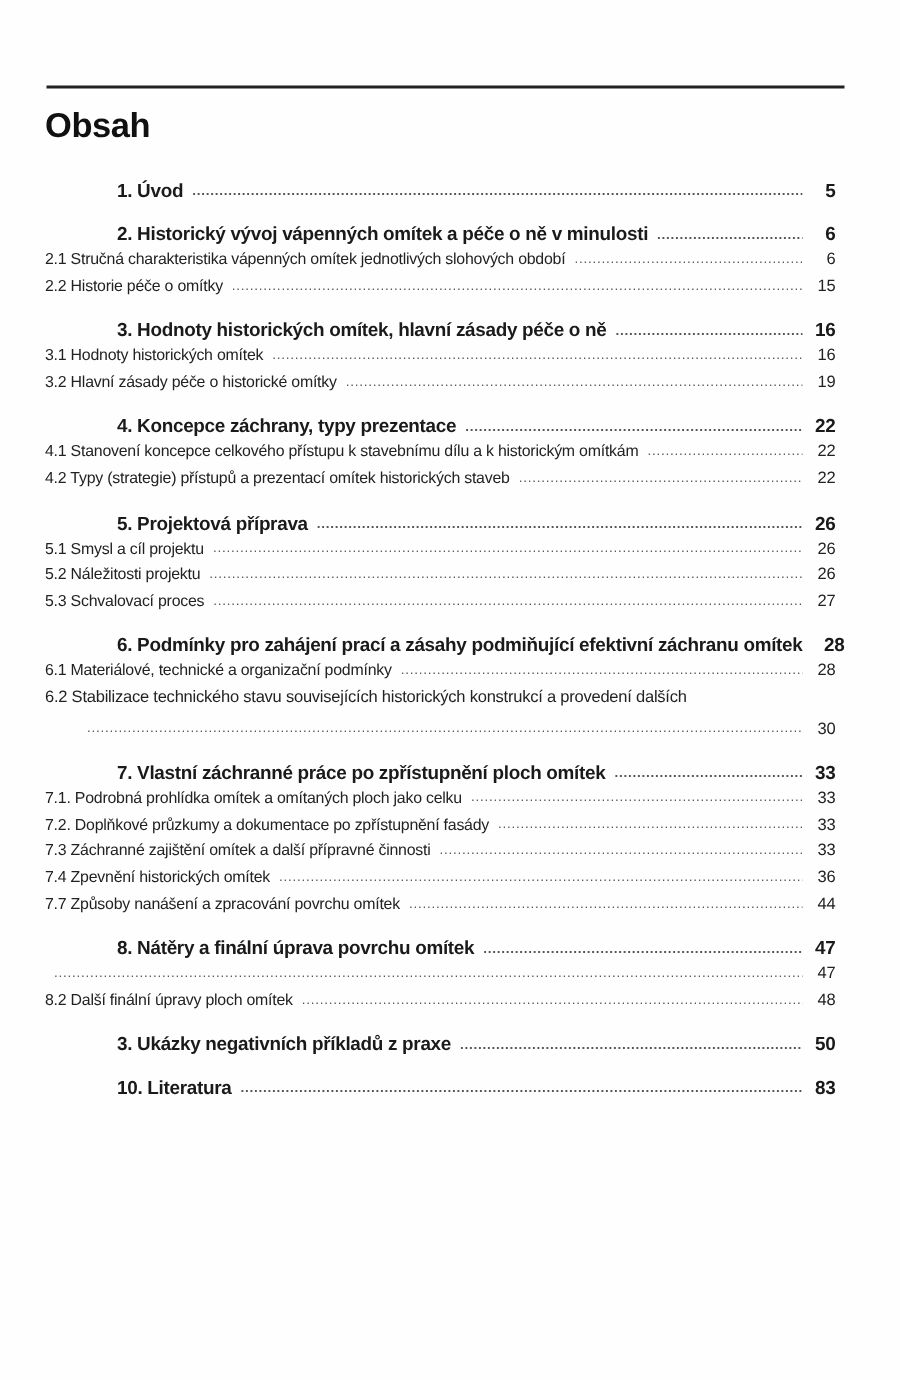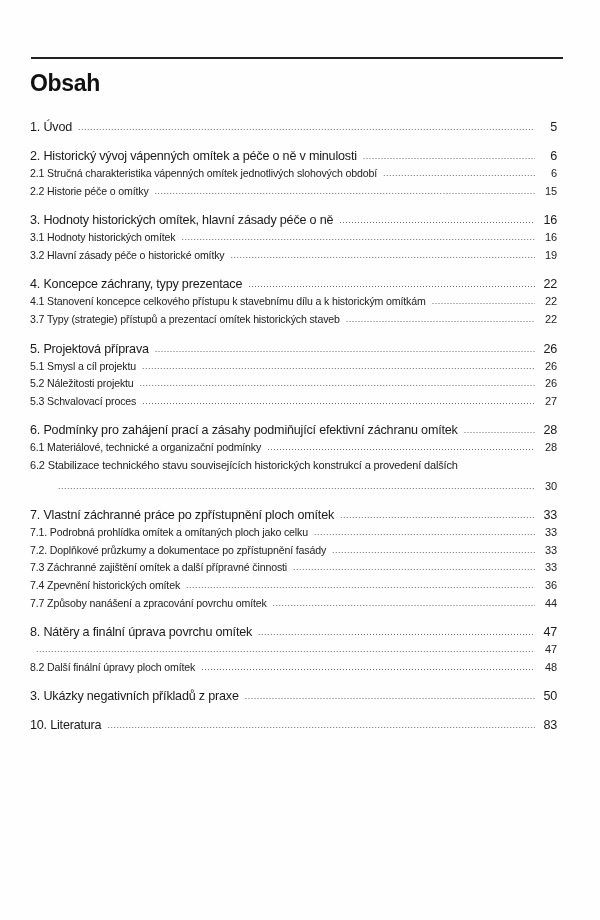--- a/index.html
+++ b/index.html
@@ -9,21 +9,21 @@
   }
   .page { position: absolute; left: 0; top: 0; width: 600px; height: 920px; background: #fefefe; }
   .top-rule { position: absolute; left: 31px; top: 57px; width: 532px; height: 2px; background: #222; }
   .title { position: absolute; left: 30px; top: 70px; font-size: 23px; font-weight: bold; letter-spacing: -0.3px; color: #111; }
   .toc { position: absolute; left: 30px; top: 118px; width: 527px; }
   .entry { display: flex; align-items: baseline; white-space: nowrap; }
   .entry .label { flex: 0 0 auto; }
   .entry .dots { flex: 1 1 auto; overflow: hidden; margin: 0 6px; color: #555; font-size: 9px; letter-spacing: 0.5px; position: relative; top: -1px; }
   .entry .dots::before { content: "......................................................................................................................................................................................................................................"; }
   .entry .page-num { flex: 0 0 auto; text-align: right; min-width: 16px; }
-  .chapter { font-size: 12.6px; font-weight: normal; height: 18px; line-height: 18px; letter-spacing: -0.2px; }
+  .chapter { font-size: 12.6px; font-weight: bold; height: 18px; line-height: 18px; letter-spacing: -0.2px; margin-left: 48px; }
   .sub { font-size: 10.6px; height: 17.6px; line-height: 17.6px; letter-spacing: -0.15px; color: #222; }
   .sub .page-num { font-size: 11px; }
   .gap { height: 11px; }
   .sub-wrap { font-size: 11px; line-height: 17.6px; color: #222; letter-spacing: -0.15px; }
   .sub-wrap .first { white-space: nowrap; }
   .sub-wrap .entry { padding-left: 22px; height: 17.6px; margin-top: 3px; }
 </style>
 </head>
 <body>
 
@@ -73,21 +73,21 @@
         <span class="label">4. Koncepce záchrany, typy prezentace</span>
         <span class="dots"></span>
         <span class="page-num">22</span>
       </div>
       <div class="entry sub">
         <span class="label">4.1 Stanovení koncepce celkového přístupu k stavebnímu dílu a k historickým omítkám</span>
         <span class="dots"></span>
         <span class="page-num">22</span>
       </div>
       <div class="entry sub">
-        <span class="label">3.7 Typy (strategie) přístupů a prezentací omítek historických staveb</span>
+        <span class="label">4.2 Typy (strategie) přístupů a prezentací omítek historických staveb</span>
         <span class="dots"></span>
         <span class="page-num">22</span>
       </div>
       <div class="gap"></div>
       <div class="entry chapter">
         <span class="label">5. Projektová příprava</span>
         <span class="dots"></span>
         <span class="page-num">26</span>
       </div>
       <div class="entry sub">

